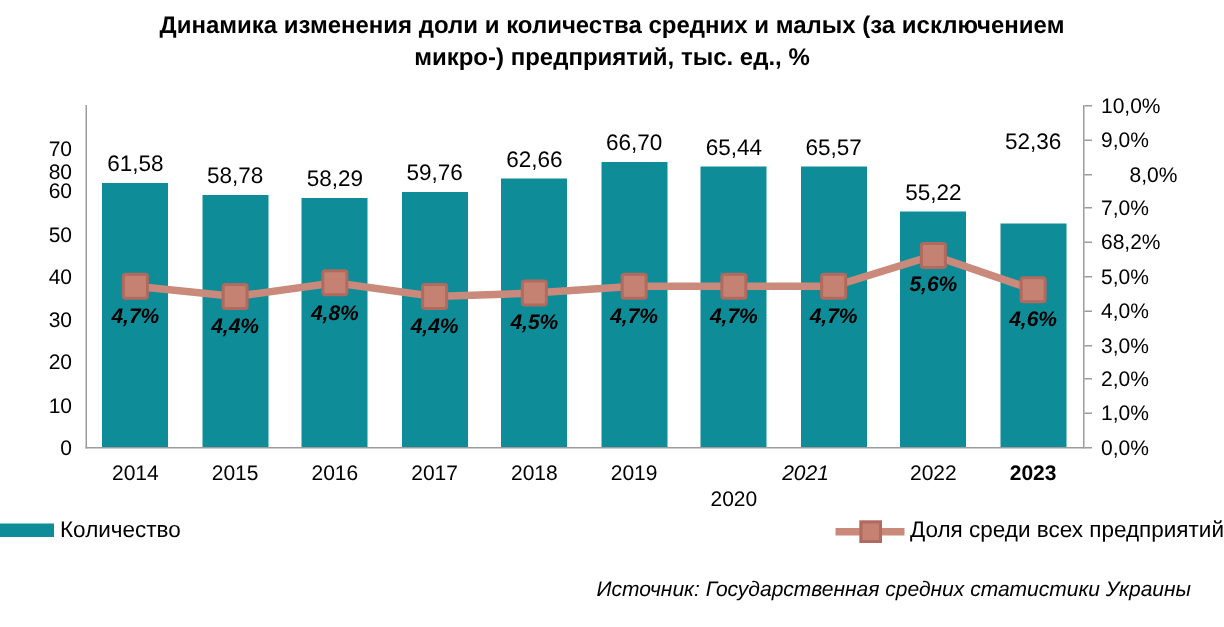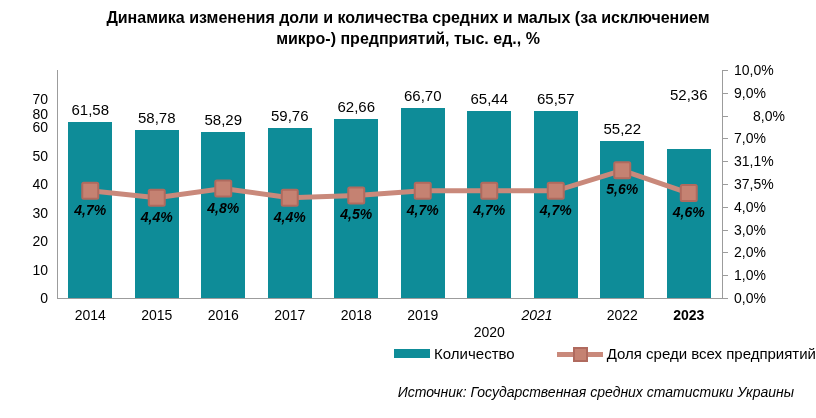--- a/index.html
+++ b/index.html
@@ -13,21 +13,21 @@
   }
   .plot{position:absolute;left:57px;top:70px;width:665px;height:228px;}
   .bar{position:absolute;}
   .val-label{position:absolute;font-size:15px;text-align:center;white-space:nowrap;}
   .share-label{position:absolute;font-size:14px;font-weight:bold;font-style:italic;text-align:center;white-space:nowrap;}
   .ylab{position:absolute;font-size:14px;line-height:16px;}
   .ylab.left{width:36px;text-align:right;}
   .xlab{position:absolute;font-size:14px;width:60px;text-align:center;}
   .legend{
     position:absolute;top:345px;left:0;width:100%;
-    display:flex;justify-content:flex-end;align-items:center;gap:42px;font-size:15px;
+    display:flex;justify-content:space-between;align-items:center;gap:42px;font-size:15px;
   }
   .legend-item{display:flex;align-items:center;gap:4px;}
   .swatch-bar{width:36px;height:9px;}
   .swatch-line{position:relative;width:46px;height:16px;}
   .swatch-line .seg{position:absolute;left:0;top:6px;width:46px;height:5px;}
   .swatch-line .mk{position:absolute;left:16px;top:1px;width:11px;height:11px;border:2px solid;}
   .source{
     position:absolute;top:384px;right:22px;font-size:14px;font-style:italic;white-space:nowrap;
   }
   svg{position:absolute;left:0;top:0;overflow:visible;}
@@ -51,22 +51,22 @@
       <div class="ylab left" style="left: 12px; top: 119px;">60</div>
       <div class="ylab left" style="left: 12px; top: 90.5px;">70</div>
       <div class="ylab left" style="left: 12px; top: 62px; margin-top: 44px;">80</div>
     </div>
   <div id="right-axis">
       <div class="ylab" style="left: 734px; top: 290px;">0,0%</div>
       <div class="ylab" style="left: 734px; top: 267.2px;">1,0%</div>
       <div class="ylab" style="left: 734px; top: 244.4px;">2,0%</div>
       <div class="ylab" style="left: 734px; top: 221.6px;">3,0%</div>
       <div class="ylab" style="left: 734px; top: 198.8px;">4,0%</div>
-      <div class="ylab" style="left: 734px; top: 176px;">37,5%</div>
-      <div class="ylab" style="left: 734px; top: 153.2px;">31,1%</div>
+      <div class="ylab" style="left: 734px; top: 176px;">5,0%</div>
+      <div class="ylab" style="left: 734px; top: 153.2px;">68,2%</div>
       <div class="ylab" style="left: 734px; top: 130.4px;">7,0%</div>
       <div class="ylab" style="left: 734px; top: 107.6px; margin-left: 19px;">8,0%</div>
       <div class="ylab" style="left: 734px; top: 84.8px;">9,0%</div>
       <div class="ylab" style="left: 734px; top: 62px;">10,0%</div>
     </div>
 
   <div class="plot" id="plot">
       <div style="position: absolute; left: 0px; top: 0px; width: 1px; height: 229px; background: rgb(156, 156, 156);"></div>
       <div style="position: absolute; left: 665px; top: 0px; width: 1px; height: 229px; background: rgb(156, 156, 156);"></div>
       <div style="position: absolute; left: 0px; top: 228px; width: 666px; height: 1px; background: rgb(156, 156, 156);"></div>

